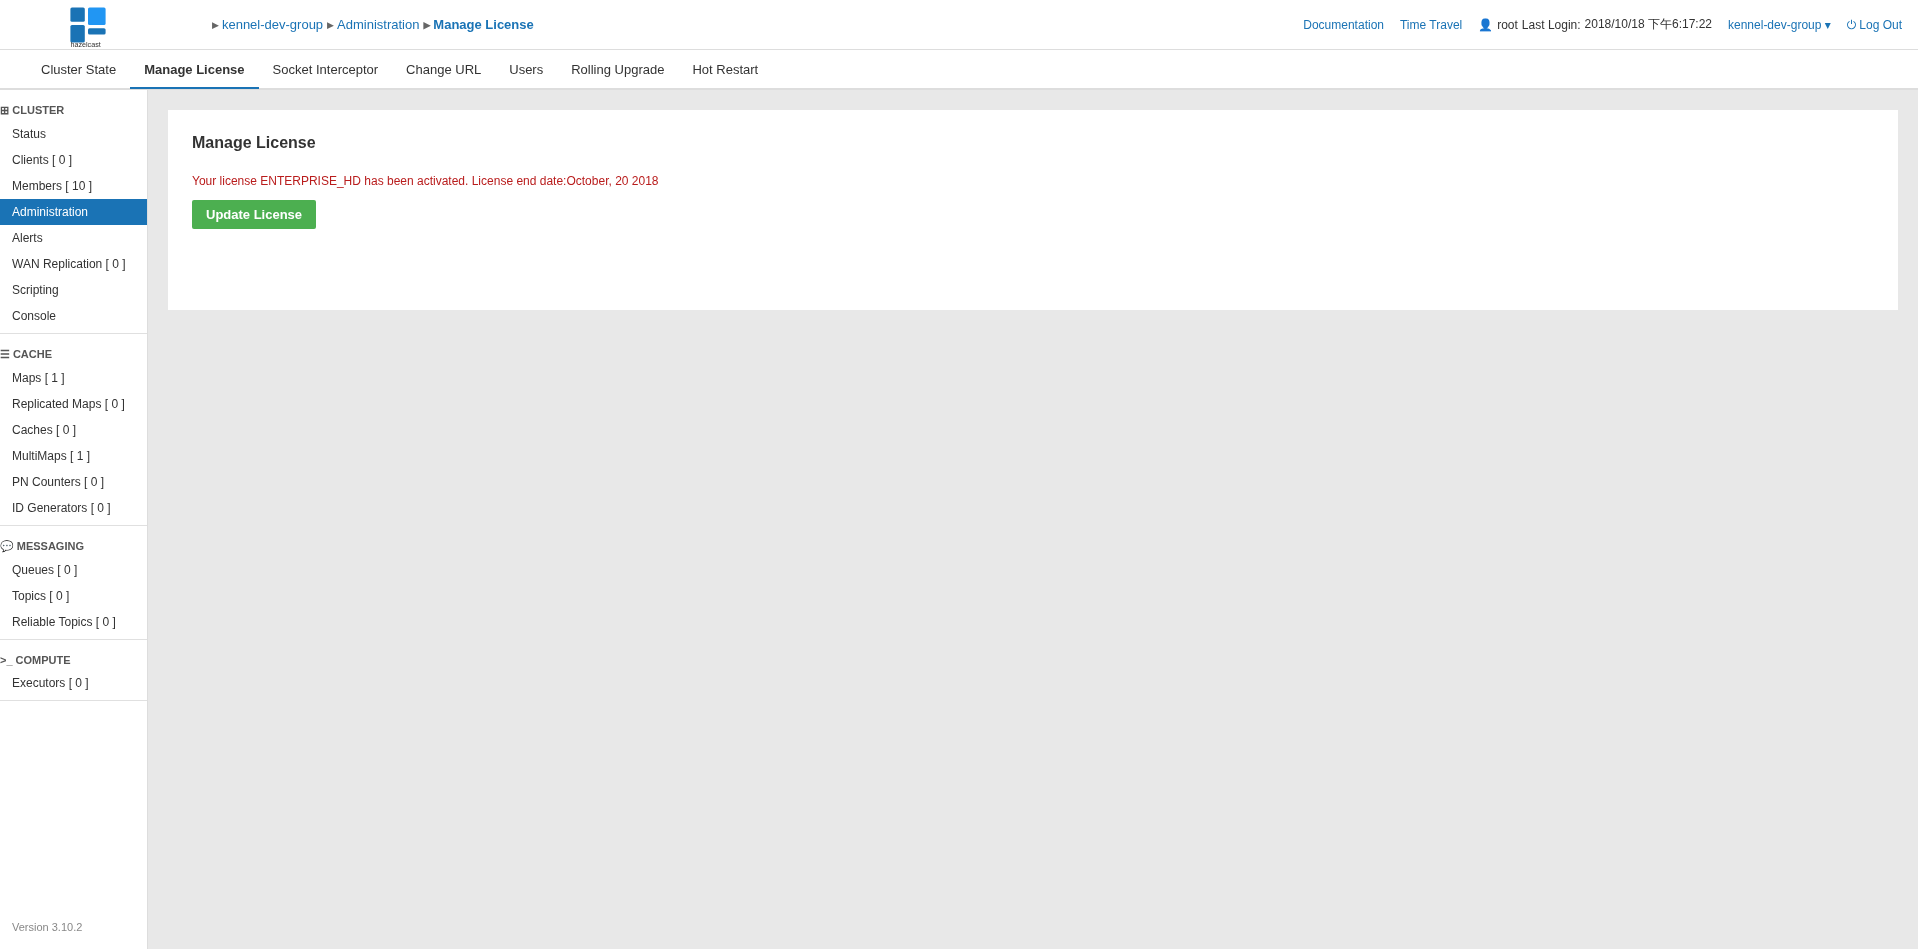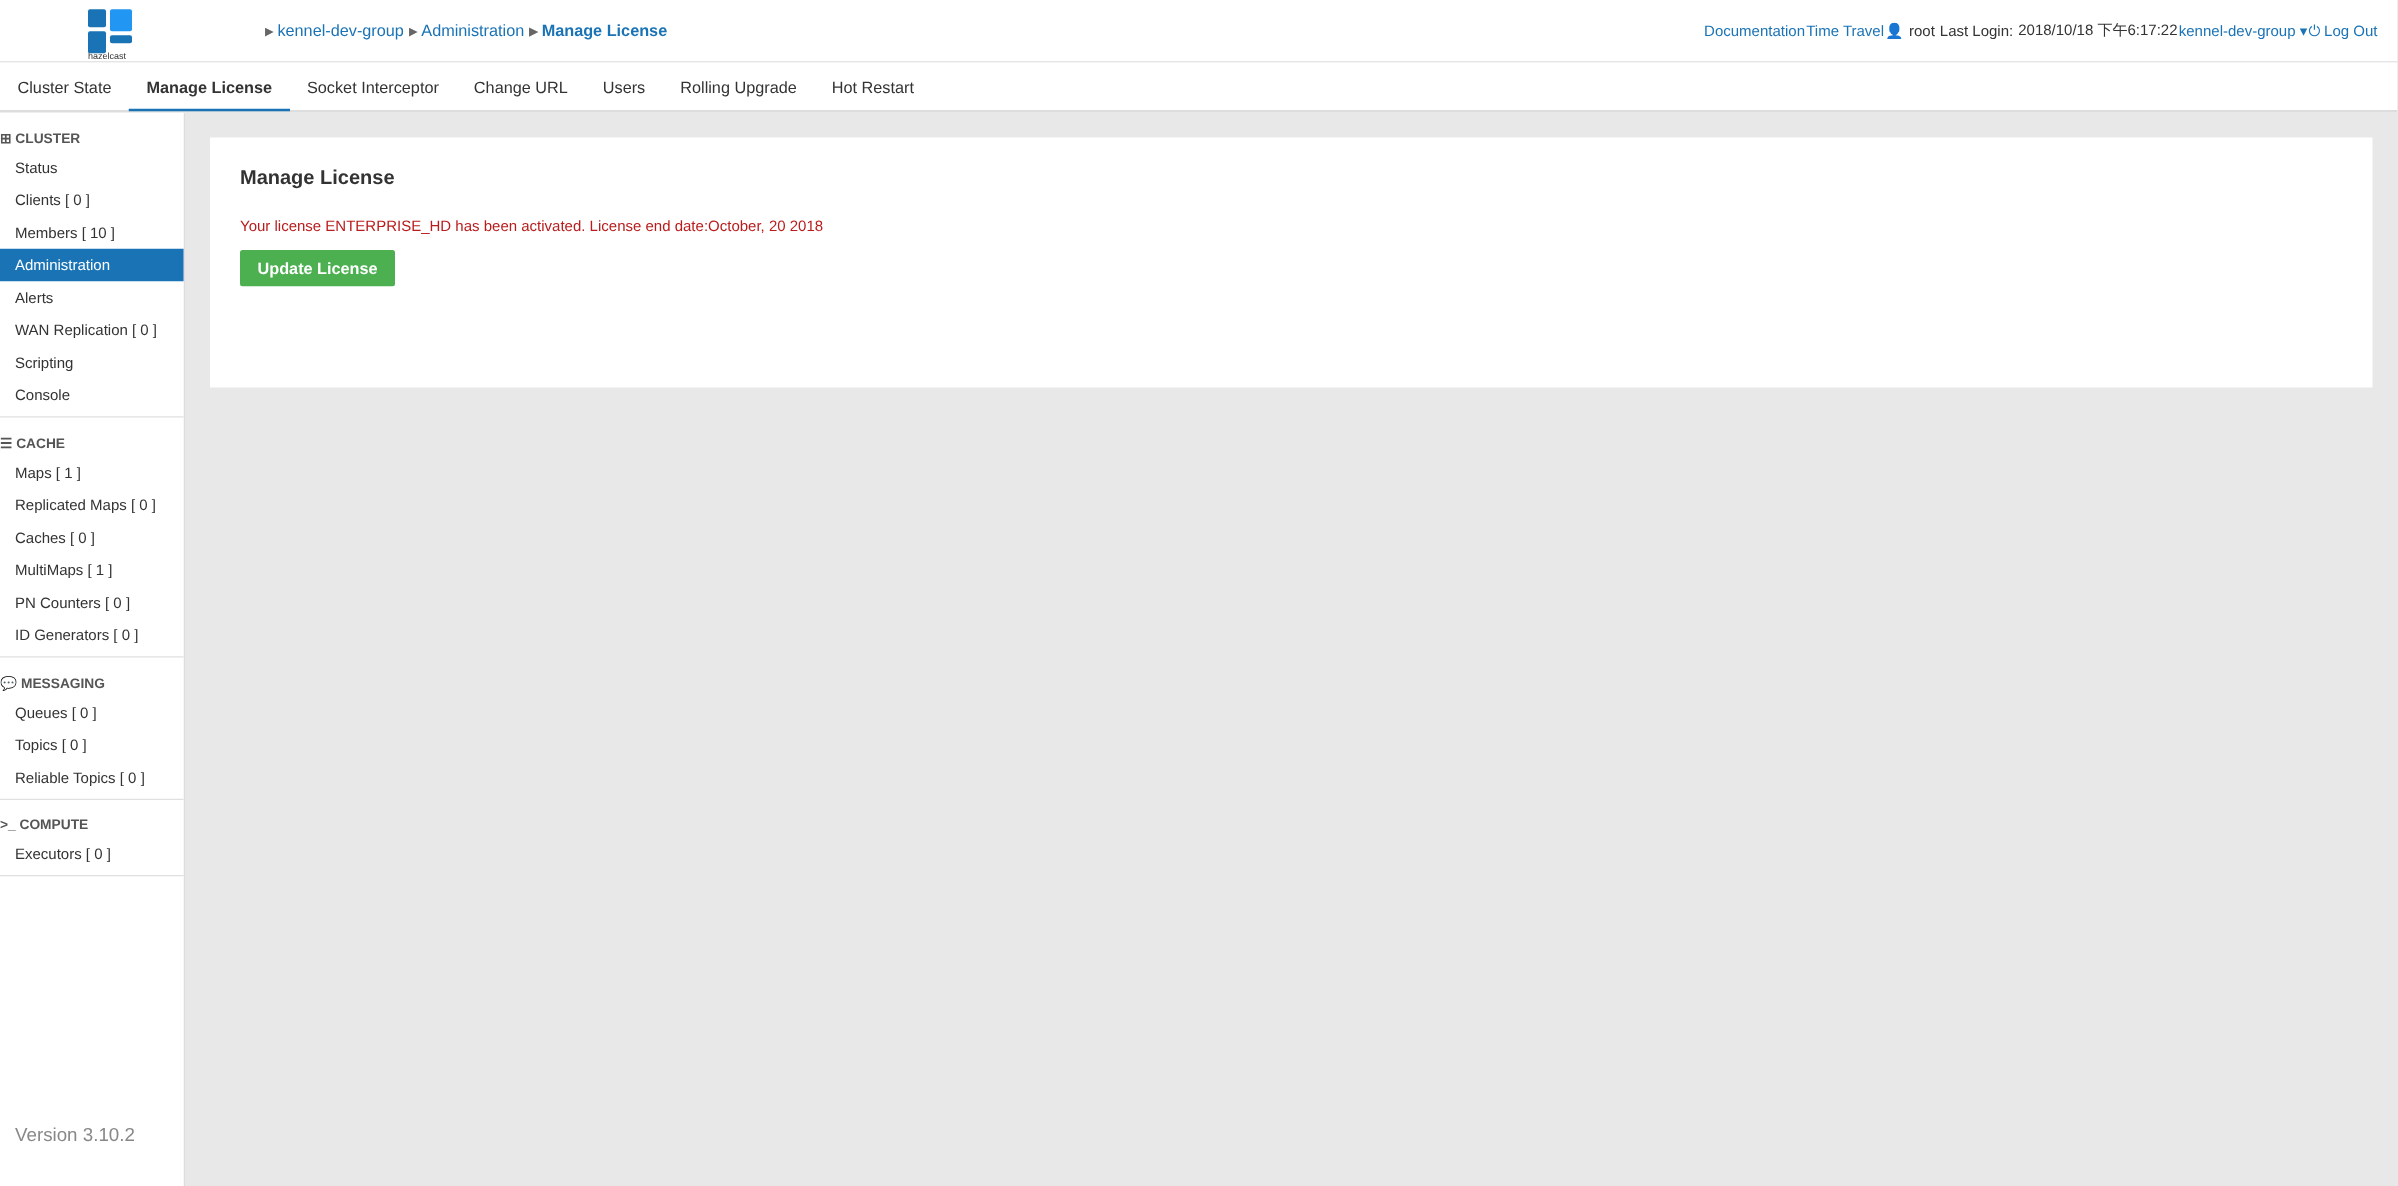--- a/index.html
+++ b/index.html
@@ -44,21 +44,21 @@
       content: '▶';
       font-size: 9px;
       color: #666;
     }
     .breadcrumb-item.active {
       font-weight: bold;
     }
     .topbar-right {
       display: flex;
       align-items: center;
-      gap: 1px;
+      gap: 16px;
       font-size: 12px;
       color: #333;
     }
     .topbar-right a {
       color: #1a73b5;
       text-decoration: none;
     }
     .topbar-right .user-info {
       display: flex;
       align-items: center;
@@ -71,21 +71,21 @@
       align-items: center;
       gap: 3px;
     }
 
     
     .subnav {
       background: #fff;
       border-bottom: 2px solid #ddd;
       display: flex;
       align-items: center;
-      padding: 0 0;
+      padding: 0 27px;
       height: 40px;
       flex-shrink: 0;
       gap: 0;
     }
     .subnav-item {
       padding: 10px 14px;
       cursor: pointer;
       color: #333;
       font-size: 13px;
       border-bottom: 2px solid transparent;
@@ -135,24 +135,24 @@
       background: #1a73b5;
       color: #fff;
     }
     .sidebar-divider {
       border: none;
       border-top: 1px solid #e0e0e0;
       margin: 4px 0;
     }
     .sidebar-version {
       padding: 8px 12px;
-      font-size: 15px;
+      font-size: 11px;
       color: #888;
       position: absolute;
-      bottom: 24px;
+      bottom: 8px;
     }
 
     
     .content {
       flex: 1;
       padding: 20px;
       overflow-y: auto;
       background: #e8e8e8;
     }
     .content-card {

